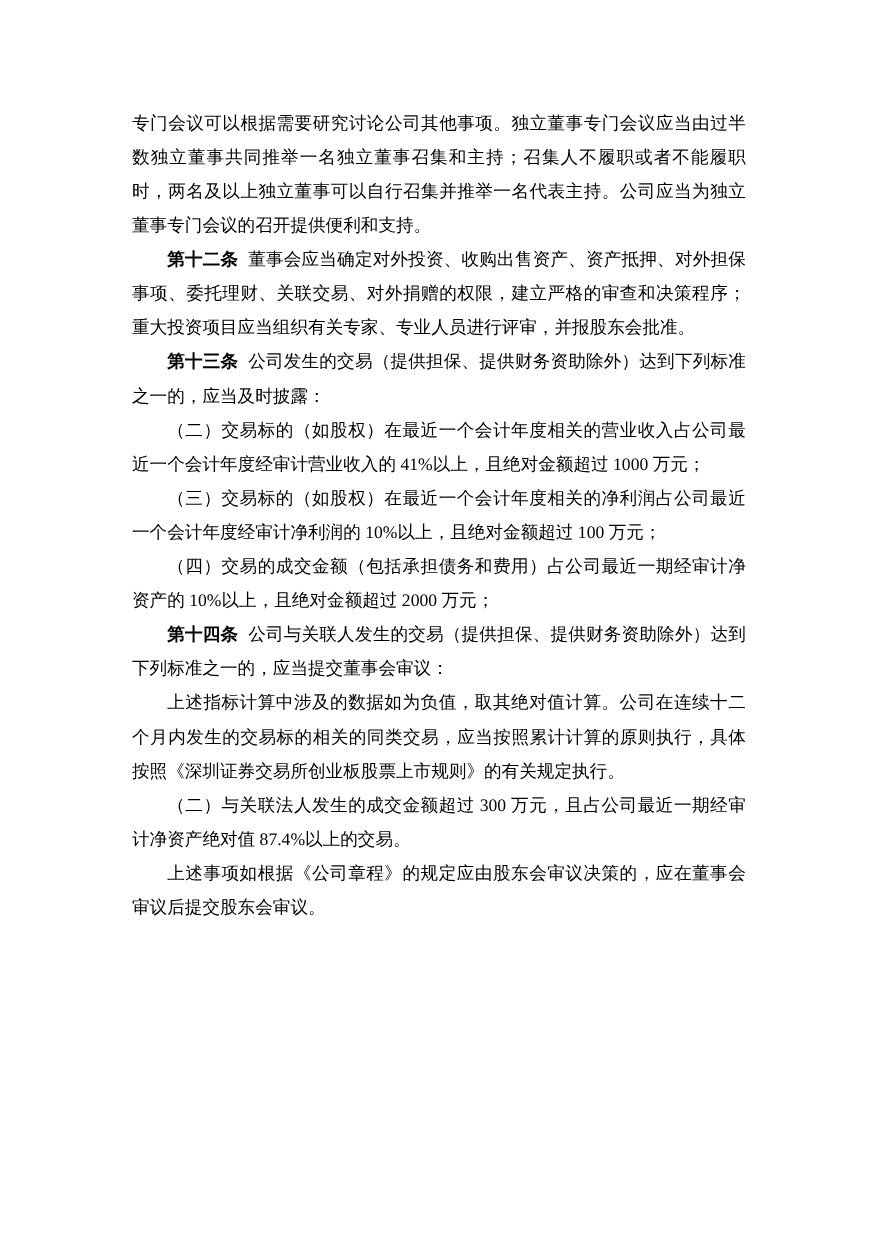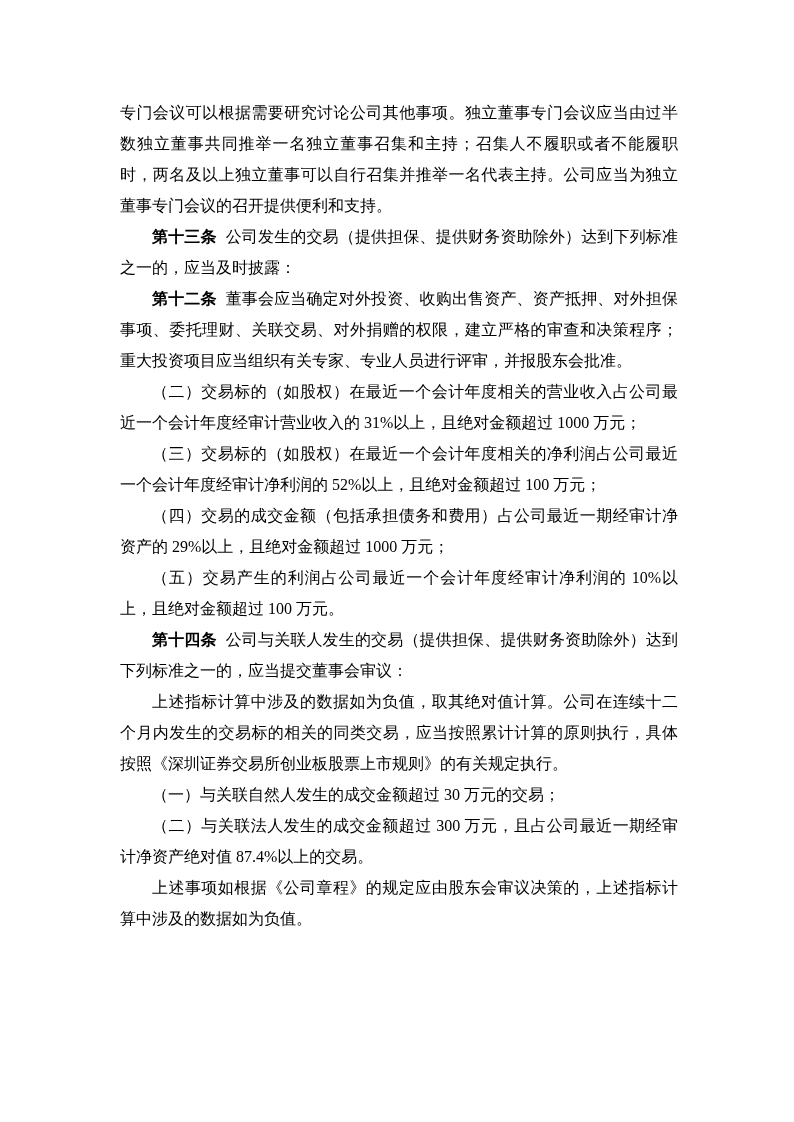--- a/index.html
+++ b/index.html
@@ -35,25 +35,23 @@
     font-weight: bold;
     margin-right: 9px;
   }
 </style>
 </head>
 <body>
 
 <div class="page">
   <div id="document-body">
       <p class="para no-indent"><span>专门会议可以根据需要研究讨论公司其他事项。独立董事专门会议应当由过半数独立董事共同推举一名独立董事召集和主持；召集人不履职或者不能履职时，两名及以上独立董事可以自行召集并推举一名代表主持。公司应当为独立董事专门会议的召开提供便利和支持。</span></p>
+      <p class="para"><span class="article-number">第十二条</span><span>董事会应当确定对外投资、收购出售资产、资产抵押、对外担保事项、委托理财、关联交易、对外捐赠的权限，建立严格的审查和决策程序；重大投资项目应当组织有关专家、专业人员进行评审，并报股东会批准。</span></p>
       <p class="para"><span class="article-number">第十三条</span><span>公司发生的交易（提供担保、提供财务资助除外）达到下列标准之一的，应当及时披露：</span></p>
-      <p class="para"><span class="article-number">第十二条</span><span>董事会应当确定对外投资、收购出售资产、资产抵押、对外担保事项、委托理财、关联交易、对外捐赠的权限，建立严格的审查和决策程序；重大投资项目应当组织有关专家、专业人员进行评审，并报股东会批准。</span></p>
-      <p class="para"><span>（二）交易标的（如股权）在最近一个会计年度相关的营业收入占公司最近一个会计年度经审计营业收入的 31%以上，且绝对金额超过 1000 万元；</span></p>
-      <p class="para"><span>（三）交易标的（如股权）在最近一个会计年度相关的净利润占公司最近一个会计年度经审计净利润的 52%以上，且绝对金额超过 100 万元；</span></p>
-      <p class="para"><span>（四）交易的成交金额（包括承担债务和费用）占公司最近一期经审计净资产的 29%以上，且绝对金额超过 1000 万元；</span></p>
-      <p class="para"><span>（五）交易产生的利润占公司最近一个会计年度经审计净利润的 10%以上，且绝对金额超过 100 万元。</span></p>
+      <p class="para"><span>（二）交易标的（如股权）在最近一个会计年度相关的营业收入占公司最近一个会计年度经审计营业收入的 41%以上，且绝对金额超过 1000 万元；</span></p>
+      <p class="para"><span>（三）交易标的（如股权）在最近一个会计年度相关的净利润占公司最近一个会计年度经审计净利润的 10%以上，且绝对金额超过 100 万元；</span></p>
+      <p class="para"><span>（四）交易的成交金额（包括承担债务和费用）占公司最近一期经审计净资产的 10%以上，且绝对金额超过 2000 万元；</span></p>
       <p class="para"><span class="article-number">第十四条</span><span>公司与关联人发生的交易（提供担保、提供财务资助除外）达到下列标准之一的，应当提交董事会审议：</span></p>
       <p class="para"><span>上述指标计算中涉及的数据如为负值，取其绝对值计算。公司在连续十二个月内发生的交易标的相关的同类交易，应当按照累计计算的原则执行，具体按照《深圳证券交易所创业板股票上市规则》的有关规定执行。</span></p>
-      <p class="para"><span>（一）与关联自然人发生的成交金额超过 30 万元的交易；</span></p>
       <p class="para"><span>（二）与关联法人发生的成交金额超过 300 万元，且占公司最近一期经审计净资产绝对值 87.4%以上的交易。</span></p>
-      <p class="para"><span>上述事项如根据《公司章程》的规定应由股东会审议决策的，上述指标计算中涉及的数据如为负值。</span></p>
+      <p class="para"><span>上述事项如根据《公司章程》的规定应由股东会审议决策的，应在董事会审议后提交股东会审议。</span></p>
     </div>
 </div>
 
 </body></html>

